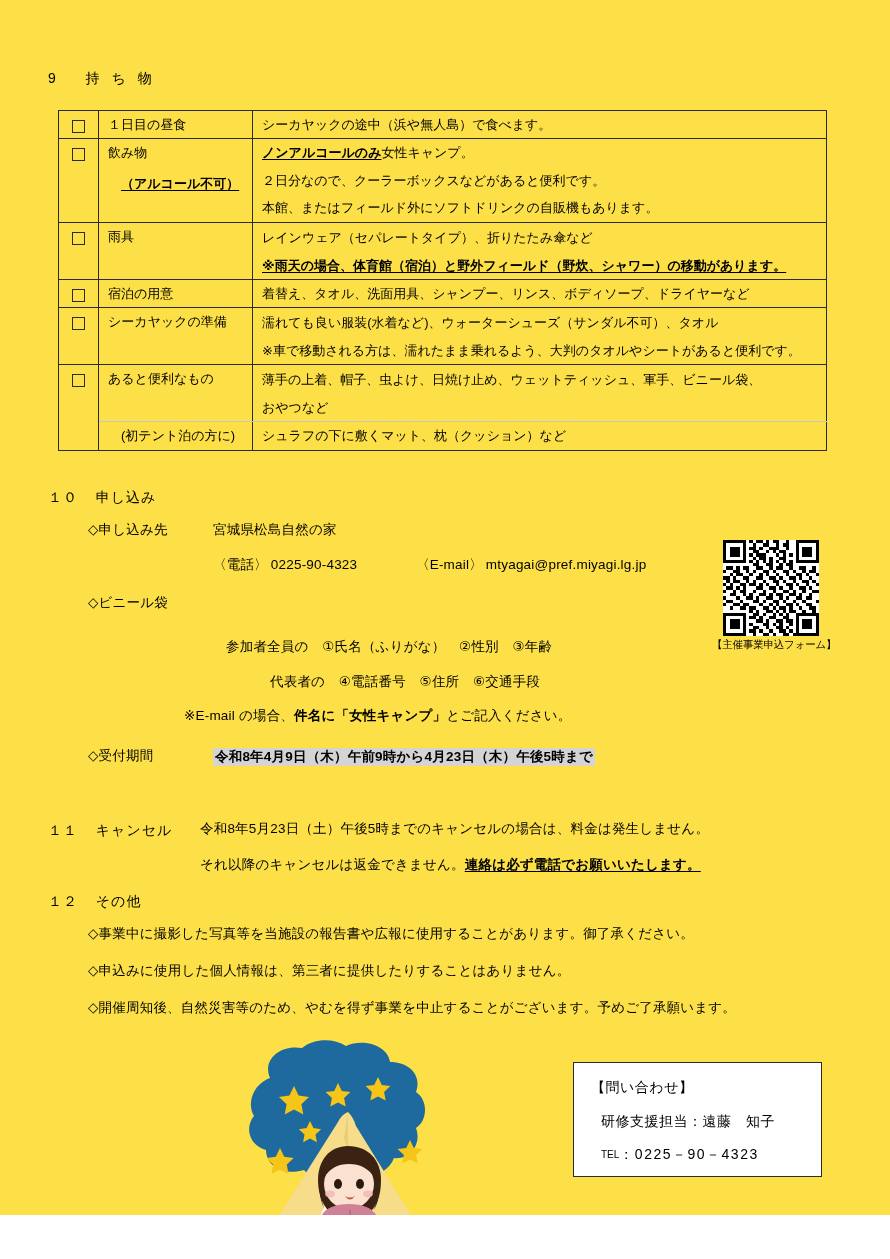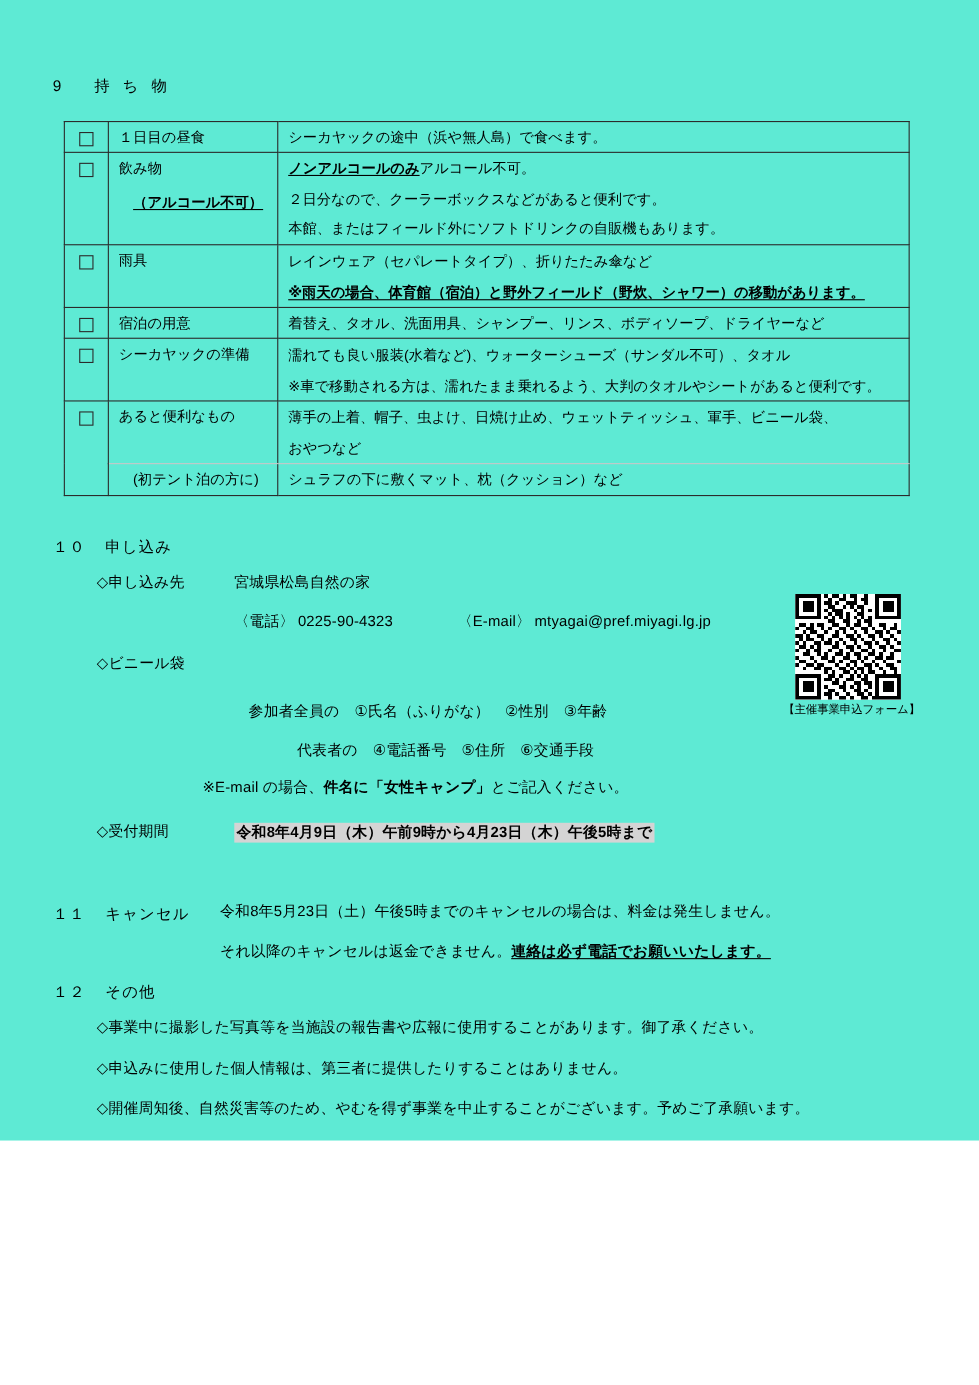--- a/index.html
+++ b/index.html
@@ -7,22 +7,22 @@
     padding: 0;
     background: #ffffff;
   }
   body {
     font-family: "Liberation Sans", "DejaVu Sans", sans-serif;
     color: #000000;
   }
   #page {
     position: relative;
     width: 890px;
-    height: 1037px;
-    background: #5eead4;
+    height: 1215px;
+    background: #fde047;
     overflow: hidden;
   }
 
   
   .t   { position: absolute; white-space: nowrap; font-size: 13.5px; line-height: 1.1; letter-spacing: .2px; }
   .b   { font-weight: bold; }
   .u   { text-decoration: underline; text-underline-offset: 2px; }
   .hl  { background: #d4d4d4; }
   .sec { position: absolute; font-size: 14px; letter-spacing: .6px; white-space: nowrap; }
 
@@ -114,21 +114,21 @@
         </td>
       </tr>
 
       <tr>
         <td class="chk"><span class="box"></span></td>
         <td class="label">
           <div class="cellpad">飲み物</div>
           <div class="lbl2 b u" style="padding-top:9px">（アルコール不可）</div>
         </td>
         <td class="desc">
-          <div class="cellline" style="padding-top:5px"><span class="b u">ノンアルコールのみ</span><span>アルコール不可。</span></div>
+          <div class="cellline" style="padding-top:5px"><span class="b u">ノンアルコールのみ</span><span>女性キャンプ。</span></div>
           <div class="cellline" style="padding-top:7px">２日分なので、クーラーボックスなどがあると便利です。</div>
           <div class="cellline" style="padding-top:7px;padding-bottom:5px">本館、またはフィールド外にソフトドリンクの自販機もあります。</div>
         </td>
       </tr>
 
       <tr>
         <td class="chk"><span class="box"></span></td>
         <td class="label">
           <div class="cellpad">雨具</div>
         </td>

